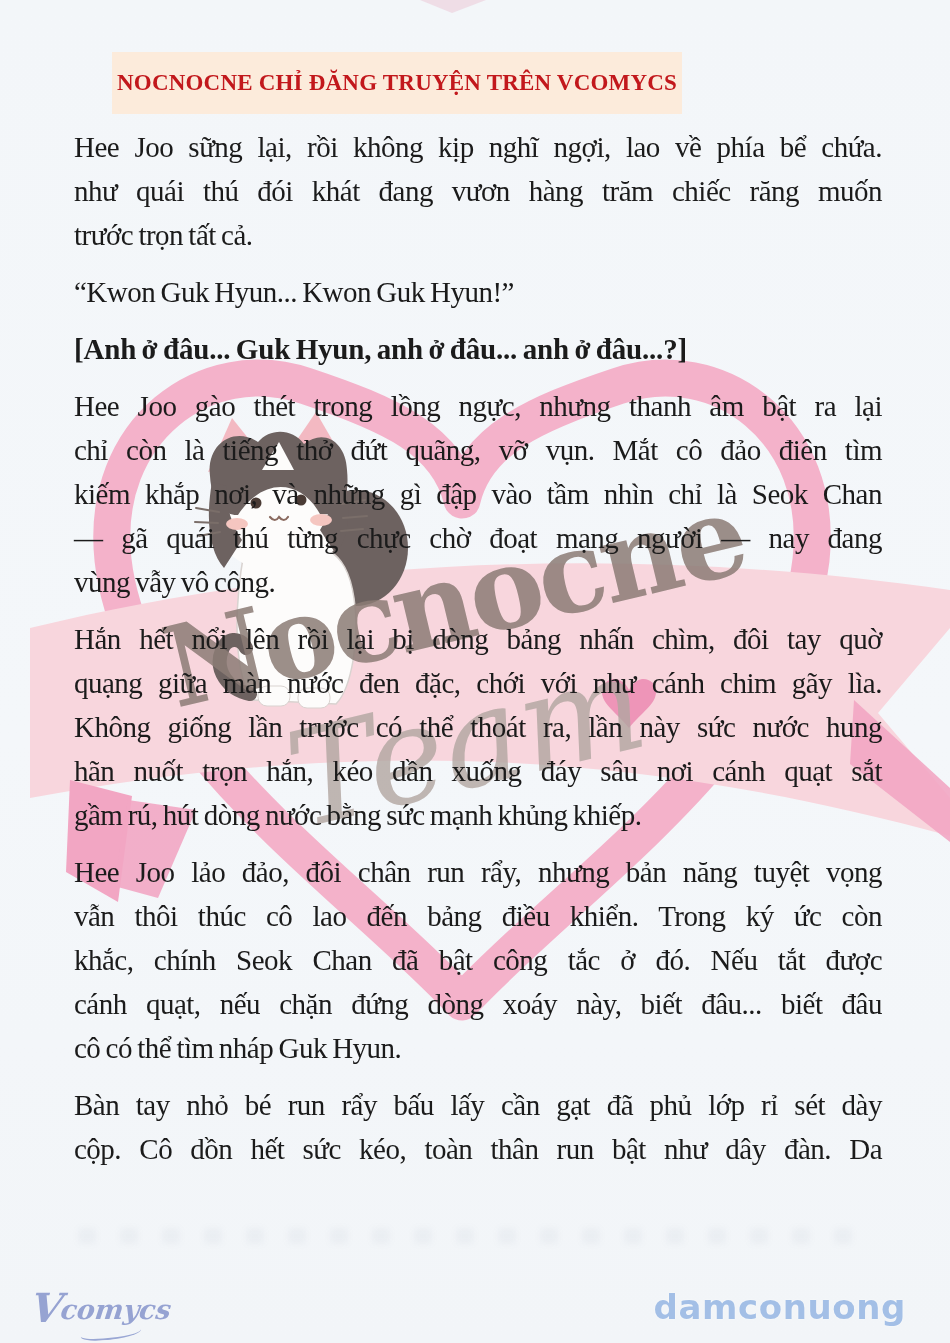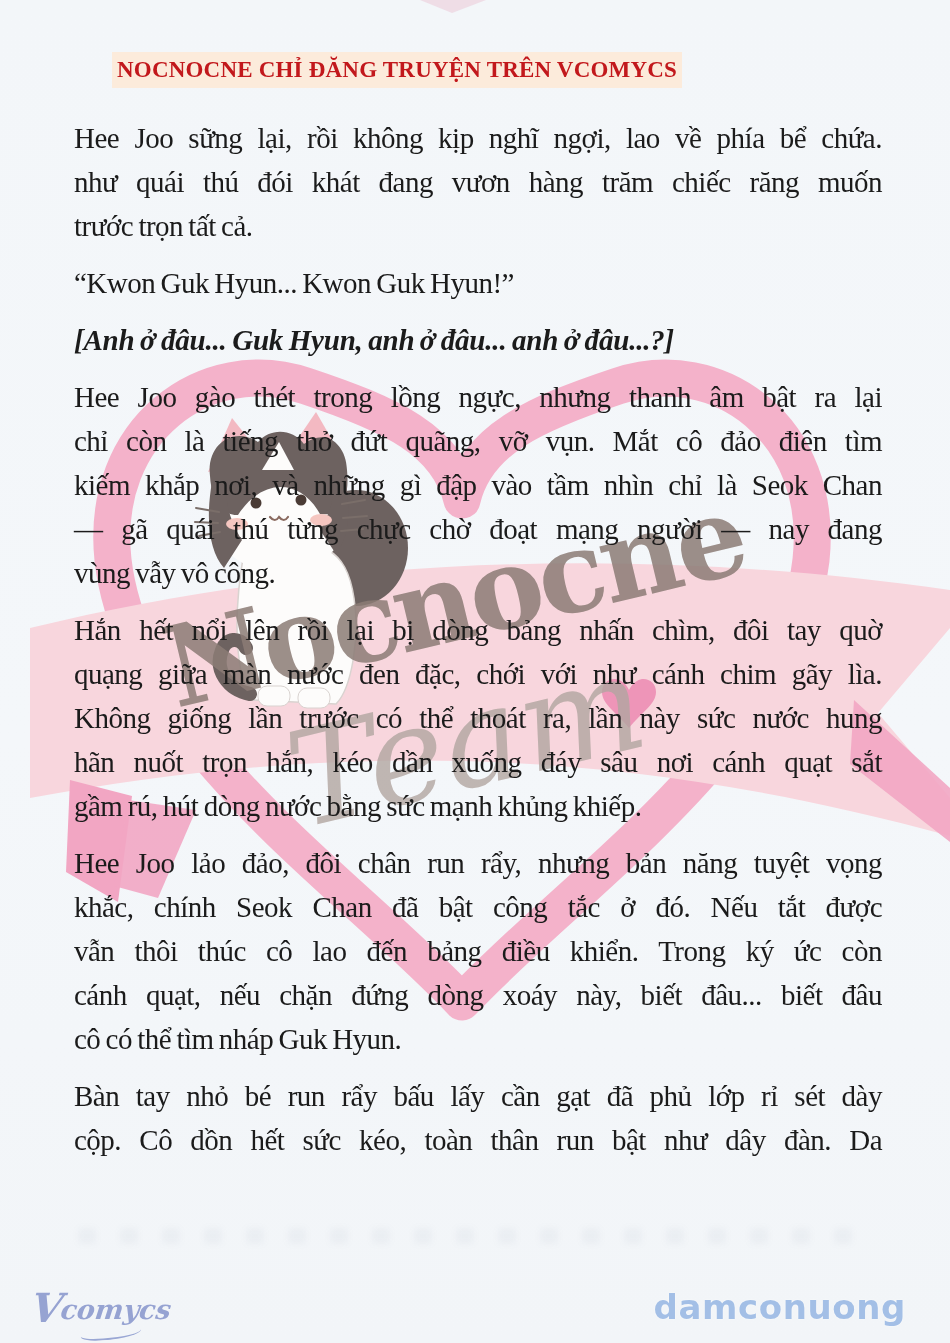--- a/index.html
+++ b/index.html
@@ -9,27 +9,27 @@
     overflow:hidden;
     font-family:"Liberation Serif","DejaVu Serif",serif;
   }
   .watermark-svg { position:absolute; left:0; top:0; width:950px; height:1343px; }
 
   .content { position:absolute; left:74px; top:52px; width:808px; }
   .header-notice {
     display:inline-block; margin-left:38px;
     background:#fcebdb; color:#c2181c;
     font-weight:bold; font-size:23px; line-height:28px;
-    padding:4px 5px; letter-spacing:0.2px;
+    padding:17px 5px; letter-spacing:0.2px;
   }
-  .text-body { margin-top:28px; color:#1b1b1b; font-size:29px; }
+  .text-body { margin-top:11px; color:#1b1b1b; font-size:29px; }
   .para { margin:0 0 13px 0; }
   .line { line-height:44px; letter-spacing:-0.5px; word-spacing:-1.5px; }
   .jfull { text-align:justify; text-align-last:justify; }
-  .emphasis .line { font-weight:bold; font-style:italic; letter-spacing:-0.2px; }
+  .emphasis .line { font-weight:bold; letter-spacing:-0.2px; }
 
   .ghost-bleed {
     position:absolute; left:78px; top:1228px; width:796px; height:16px;
     background:repeating-linear-gradient(90deg, rgba(110,125,150,0.10) 0 18px, transparent 18px 42px);
     filter:blur(3px); opacity:0.55;
   }
 
   .vcomycs {
     position:absolute; left:32px; bottom:12px;
     color:#96a3d2; font-family:"DejaVu Serif",serif;
@@ -159,22 +159,22 @@
       <div class="para">
         <div class="line jfull">Hắn hết nổi lên rồi lại bị dòng bảng nhấn chìm, đôi tay quờ</div>
         <div class="line jfull">quạng giữa màn nước đen đặc, chới với như cánh chim gãy lìa.</div>
         <div class="line jfull">Không giống lần trước có thể thoát ra, lần này sức nước hung</div>
         <div class="line jfull">hãn nuốt trọn hắn, kéo dần xuống đáy sâu nơi cánh quạt sắt</div>
         <div class="line">gầm rú, hút dòng nước bằng sức mạnh khủng khiếp.</div>
       </div>
 
       <div class="para">
         <div class="line jfull">Hee Joo lảo đảo, đôi chân run rẩy, nhưng bản năng tuyệt vọng</div>
+        <div class="line jfull">vẫn thôi thúc cô lao đến bảng điều khiển. Trong ký ức còn</div>
         <div class="line jfull">khắc, chính Seok Chan đã bật công tắc ở đó. Nếu tắt được</div>
-        <div class="line jfull">vẫn thôi thúc cô lao đến bảng điều khiển. Trong ký ức còn</div>
         <div class="line jfull">cánh quạt, nếu chặn đứng dòng xoáy này, biết đâu... biết đâu</div>
         <div class="line">cô có thể tìm nháp Guk Hyun.</div>
       </div>
 
       <div class="para">
         <div class="line jfull">Bàn tay nhỏ bé run rẩy bấu lấy cần gạt đã phủ lớp rỉ sét dày</div>
         <div class="line jfull">cộp. Cô dồn hết sức kéo, toàn thân run bật như dây đàn. Da</div>
       </div>
 
     </div>

